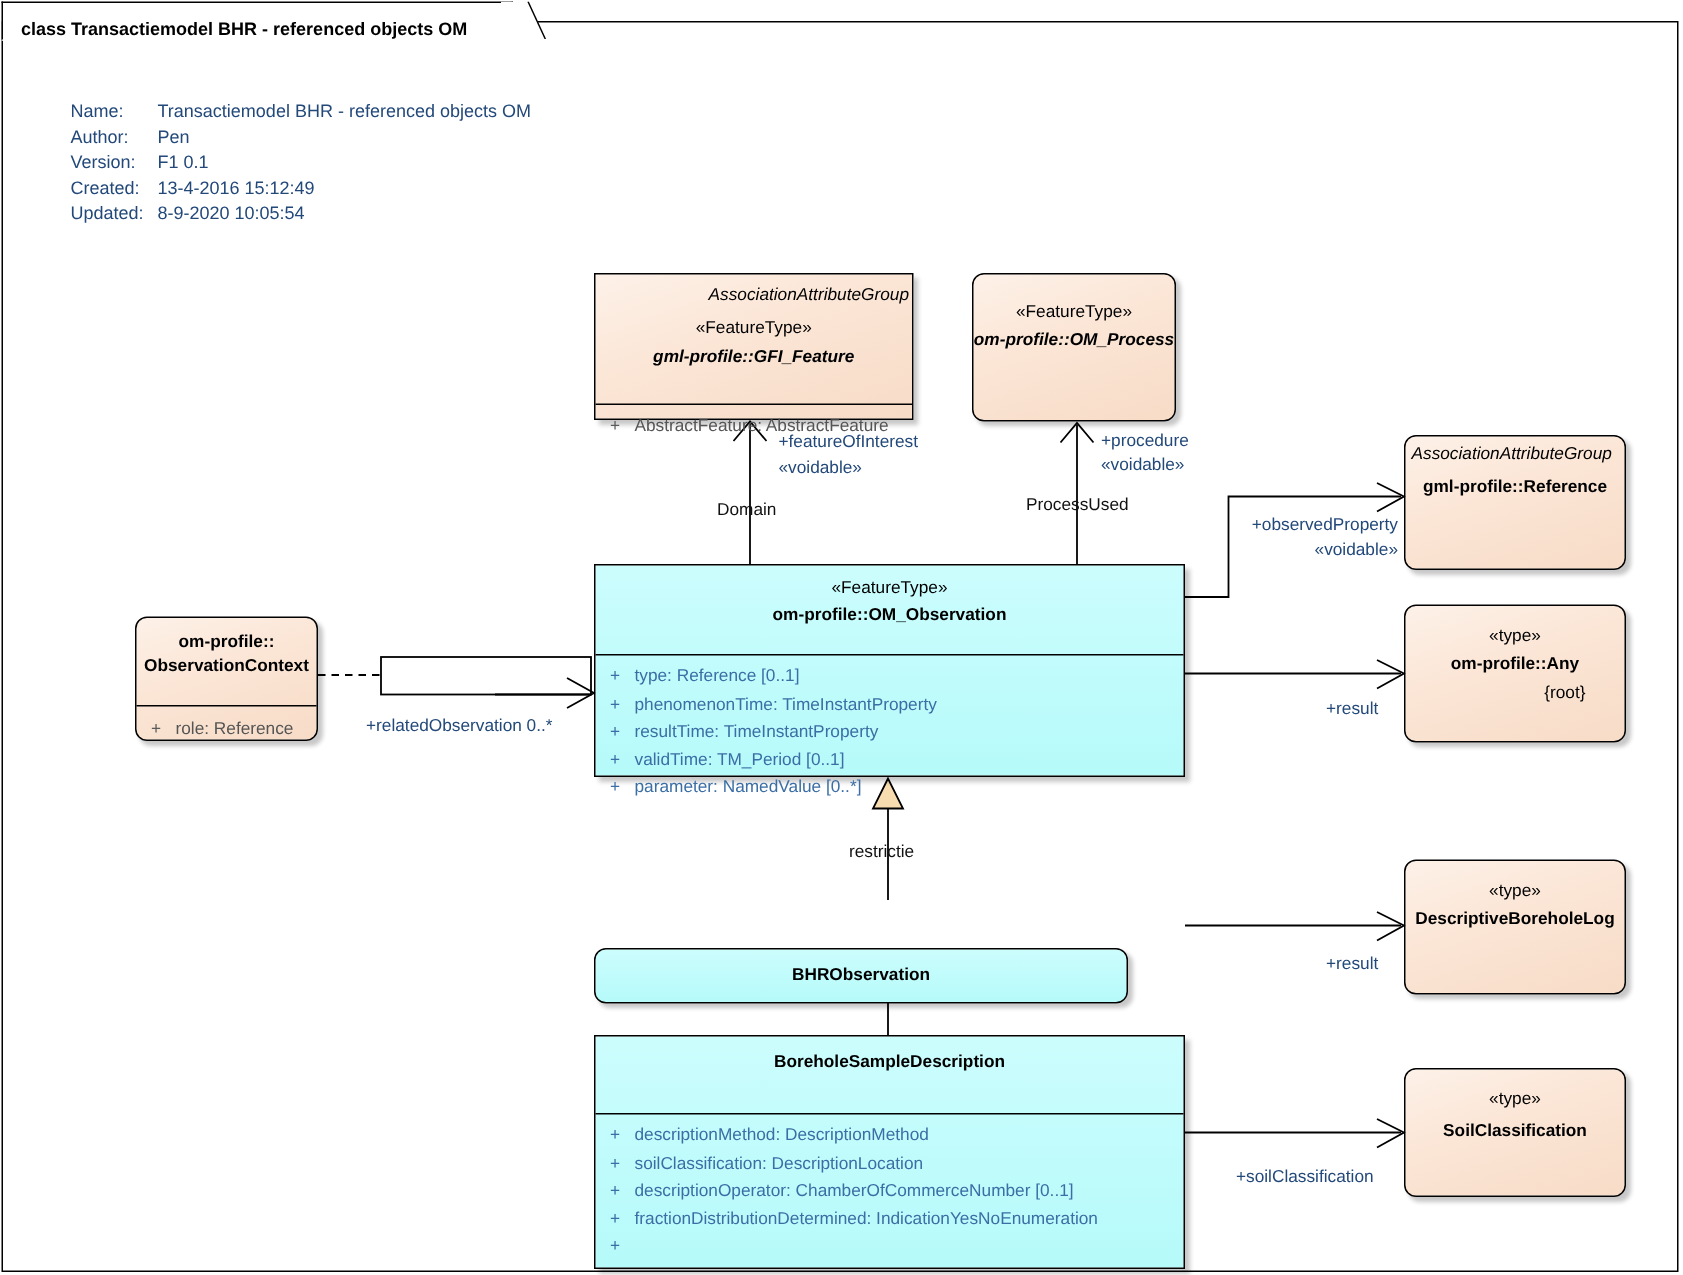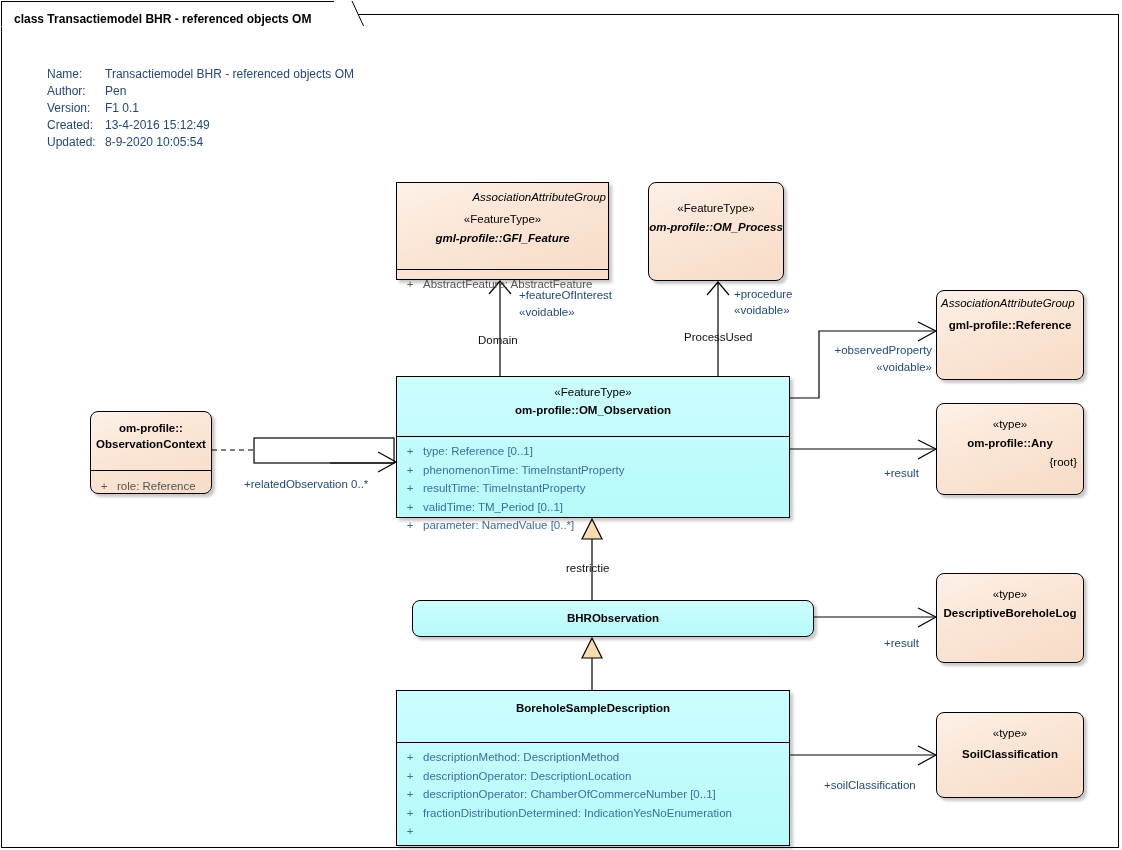--- a/index.html
+++ b/index.html
@@ -26,21 +26,21 @@
   .cls.peach{background:#fbe5d5;}
   .cls.peach.grad{background:linear-gradient(160deg,#fdf1e8 0%,#fbe5d5 45%,#f7dcc7 100%);}
   .cls.cyan{background:linear-gradient(180deg,#ccfdfd 0%,#b6fafa 100%);}
   .cls.round{border-radius:8px;}
 
   .hdr{padding:6px 0 7px 0;text-align:center;line-height:16px;}
   .hdr .stereo{font-size:11.5px;color:#000;}
   .hdr .aag{font-size:11.5px;font-style:italic;color:#000;display:block;text-align:right;padding-right:2px;white-space:nowrap;}
   .hdr .nm{font-size:11.5px;font-weight:bold;color:#000;display:block;}
   .hdr .nm.ital{font-style:italic;}
-  .hdr .root{font-size:11.5px;color:#000;display:block;text-align:right;padding-right:6px;}
+  .hdr .root{font-size:11.5px;color:#000;display:block;text-align:right;padding-right:26px;}
 
   .sep{border-top:1px solid #000;}
   .attrs{padding:5px 0 5px 0;}
   .attr{display:flex;font-size:11.5px;line-height:18.5px;color:#3b6ea5;white-space:nowrap;}
   .attr .plus{width:26px;text-align:center;color:#3b6ea5;flex:0 0 26px;}
   .attr .txt{color:#3b6ea5;}
   .cls.peach .attr,.cls.peach .attr .plus,.cls.peach .attr .txt{color:#5a5a5a;}
   .cls.peach .attr .txt{color:#555;}
 
   
@@ -195,21 +195,21 @@
         <span class="plus">+</span>
         <span class="txt">validTime: TM_Period [0..1]</span>
         </div>
       <div class="attr">
         <span class="plus">+</span>
         <span class="txt">parameter: NamedValue [0..*]</span>
         </div>
     </div>
   </div>
 
-  <div class="cls cyan round" style="left:396px;top:600px;width:402px;height:37px;margin-left:16px;">
+  <div class="cls cyan round" style="left:396px;top:632px;width:356px;height:37px;">
     <div class="hdr" style="padding-top:9px;">
       <span class="nm">BHRObservation</span>
     </div>
   </div>
 
   <div class="cls peach grad round" style="left:936px;top:573px;width:148px;height:90px;">
     <div class="hdr" style="padding-top:12px;">
       <span class="stereo" style="display:block;">«type»</span>
       <span class="nm" style="margin-top:3px;">DescriptiveBoreholeLog</span>
     </div>
@@ -226,21 +226,21 @@
     <div class="hdr" style="height:35px;padding-top:9px;">
       <span class="nm">BoreholeSampleDescription</span>
     </div>
     <div class="sep attrs">
       <div class="attr">
         <span class="plus">+</span>
         <span class="txt">descriptionMethod: DescriptionMethod</span>
         </div>
       <div class="attr">
         <span class="plus">+</span>
-        <span class="txt">descriptionOperator: DescriptionLocation</span>
+        <span class="txt">soilClassification: DescriptionLocation</span>
         </div>
       <div class="attr">
         <span class="plus">+</span>
         <span class="txt">descriptionOperator: ChamberOfCommerceNumber [0..1]</span>
         </div>
       <div class="attr">
         <span class="plus">+</span>
         <span class="txt">fractionDistributionDetermined: IndicationYesNoEnumeration</span>
         </div>
       <div class="attr">

